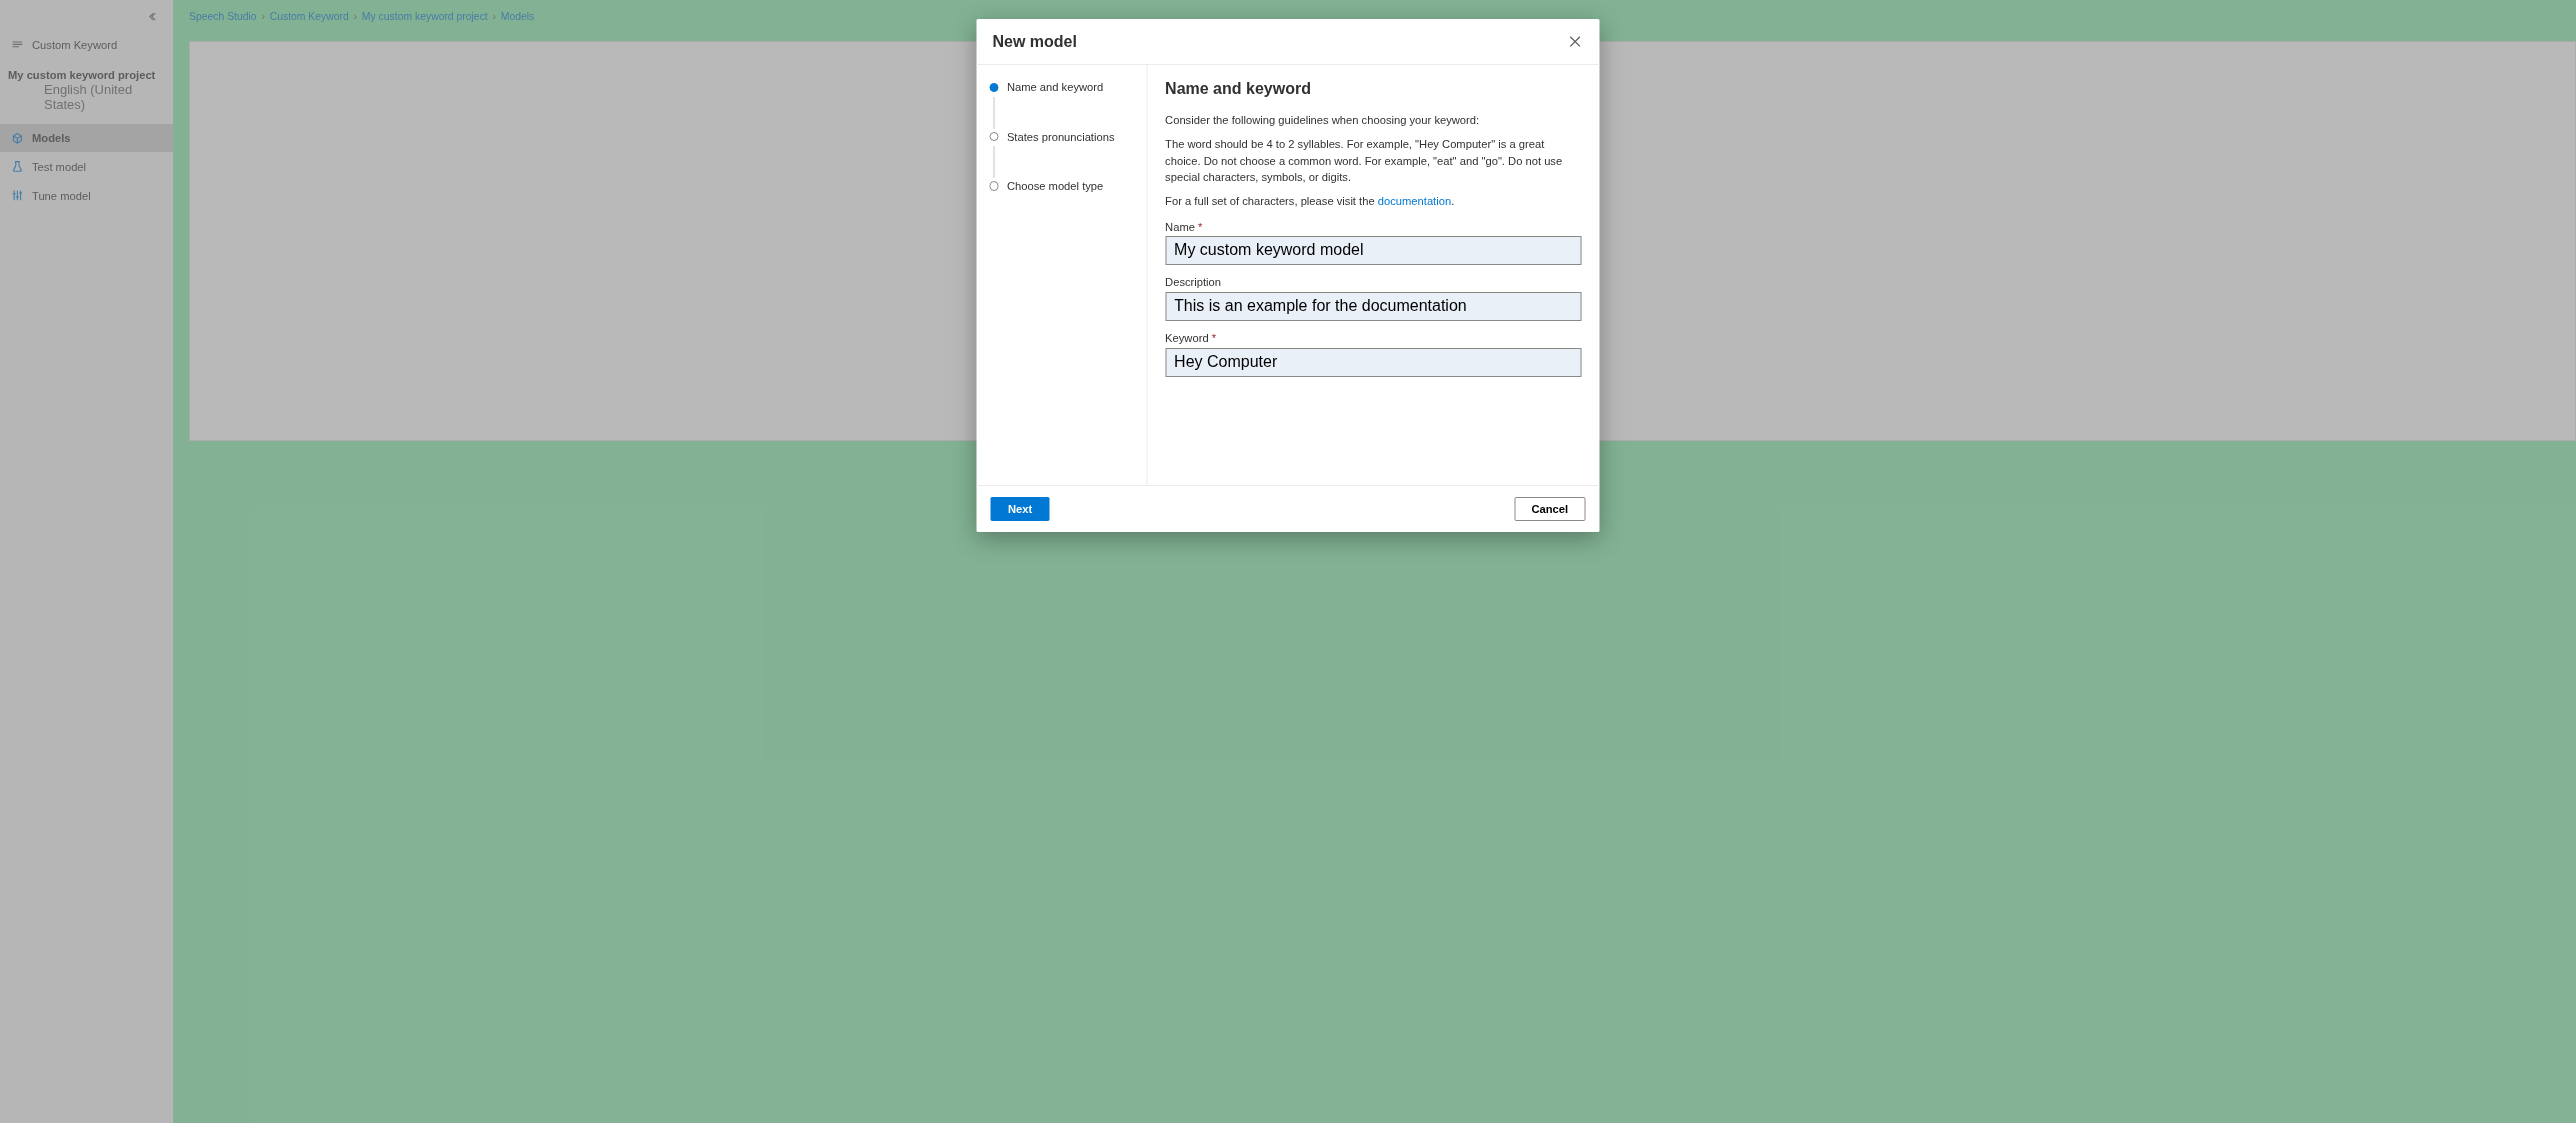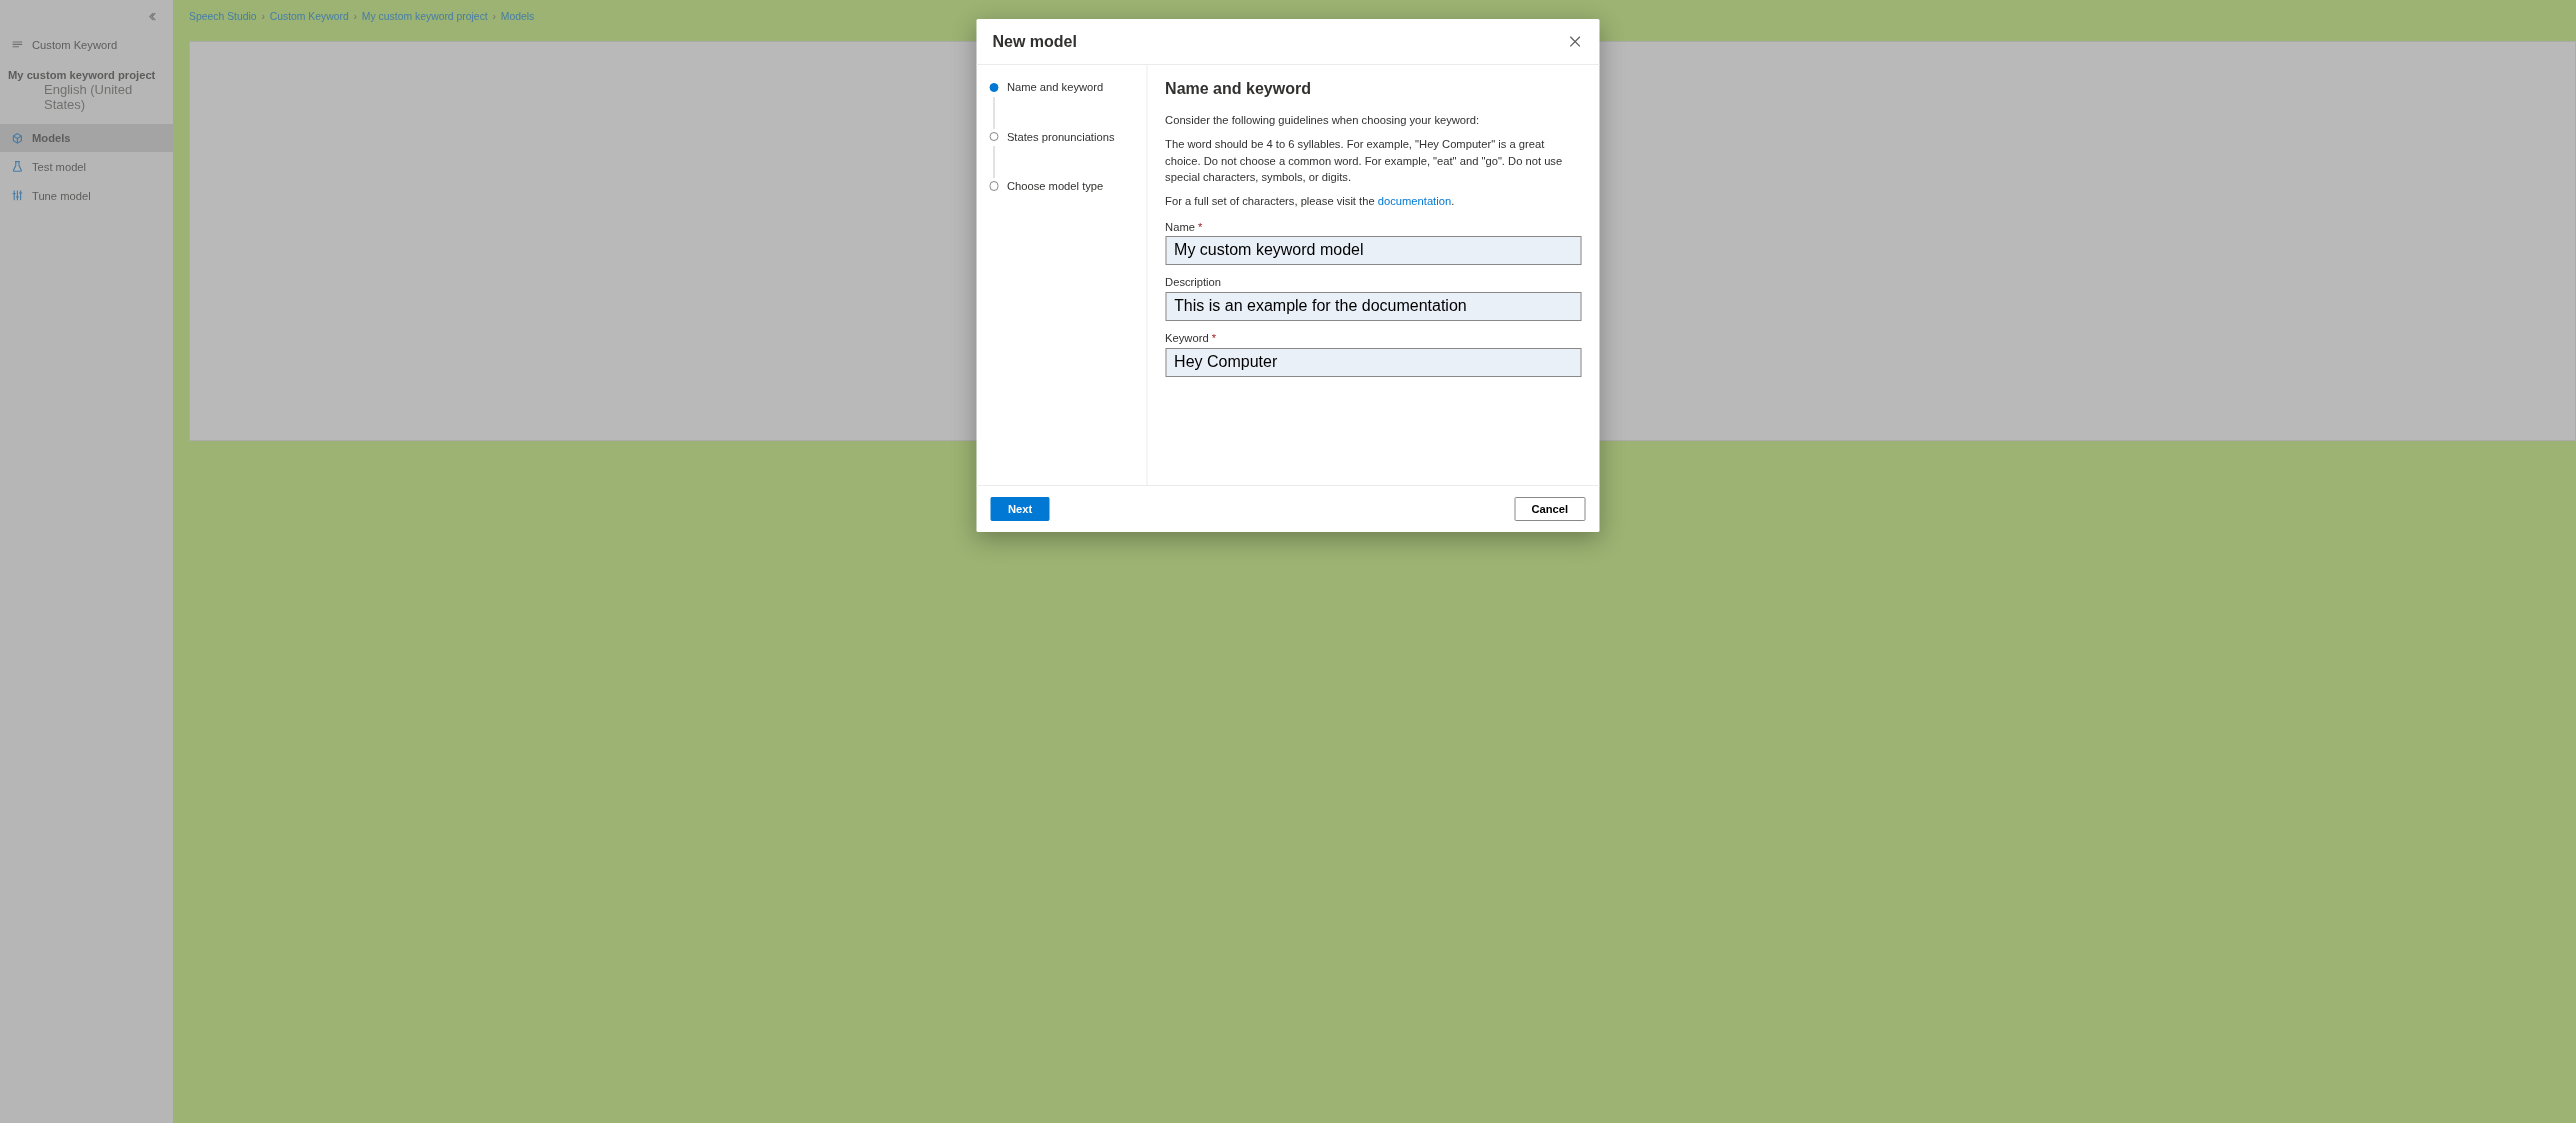--- a/index.html
+++ b/index.html
@@ -35,21 +35,21 @@
       padding: 0 8px 11.2px; font-size: 13px; color: #605e5c; margin-left: 36px;
     }
     .sidebar .nav-item {
       display: flex; align-items: center; gap: 8px;
       padding: 8px 11.2px; color: #323130; cursor: pointer;
     }
     .sidebar .nav-item.active { background: #d0d0d0; font-weight: 600; }
     .sidebar .nav-item svg { width: 12.8px; height: 12.8px; stroke: #0078d4; fill: none; stroke-width:1.4; }
     .sidebar .category svg { width: 12.8px; height: 12.8px; stroke: #605e5c; fill:none; stroke-width:1.4; }
 
-    .main { flex: 1; padding: 8px 0 0 16px; background: #bef264; position: relative; min-width:0; }
+    .main { flex: 1; padding: 8px 0 0 16px; background: #86efac; position: relative; min-width:0; }
     .breadcrumbs { display: flex; align-items: center; gap: 4.8px; font-size: 10.4px; padding: 3.2px 0 4.8px; color:#605e5c; }
     .breadcrumbs a { color: #0078d4; text-decoration: none; }
     .breadcrumbs .sep::after { content: "›"; color:#605e5c; }
     .page-title { font-size: 21px; font-weight: 600; padding: 11.2px 0 14.4px; }
     .toolbar { display:flex; align-items:center; gap:6.4px; padding: 4.8px 0 12.8px; border-bottom: 0.8px solid #e1dfdd;}
     .toolbar svg { width:12.8px; height:12.8px; stroke:#0078d4; fill:none; }
     .content-surface {
       margin-top: 14.4px; background:#fff; border:0.8px solid #e1dfdd; min-height: 400px;
     }
 
@@ -185,21 +185,21 @@
       </div>
       <div class="step">
         <span class="step-circle"></span>
         <span class="step-label">Choose model type</span>
       </div>
     </div>
 
     <div class="panel">
       <h3>Name and keyword</h3>
       <p>Consider the following guidelines when choosing your keyword:</p>
-      <p>The word should be 4 to 6 syllables. For example, "Hey Computer" is a great choice. Do not choose a common word. For example, "eat" and "go". Do not use special characters, symbols, or digits.</p>
+      <p>The word should be 4 to 2 syllables. For example, "Hey Computer" is a great choice. Do not choose a common word. For example, "eat" and "go". Do not use special characters, symbols, or digits.</p>
       <p>
         <span>For a full set of characters, please visit the </span><a href="#">documentation</a>.
       </p>
 
       <div class="form-row">
         <label class="form-label"><span>Name</span> <span class="req">*</span></label>
         <input class="text-input" type="text" value="My custom keyword model" style="">
       </div>
       <div class="form-row">
         <label class="form-label">Description</label>

